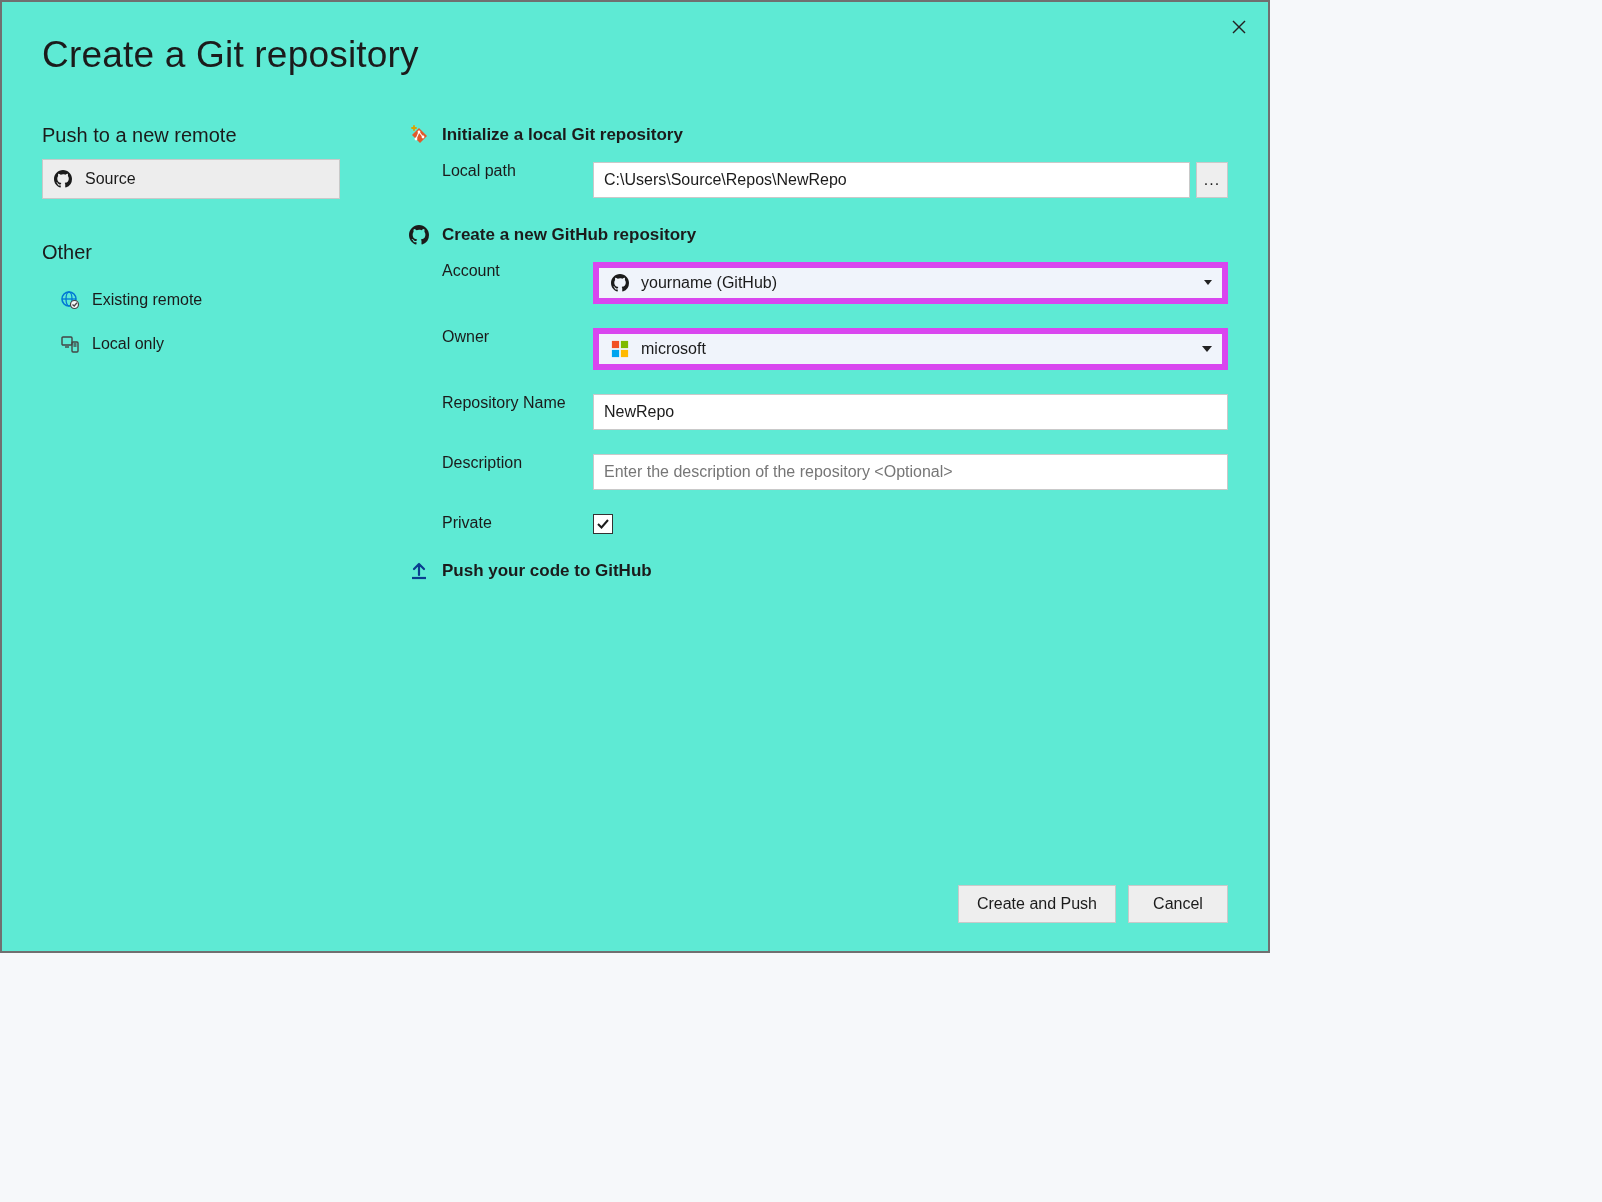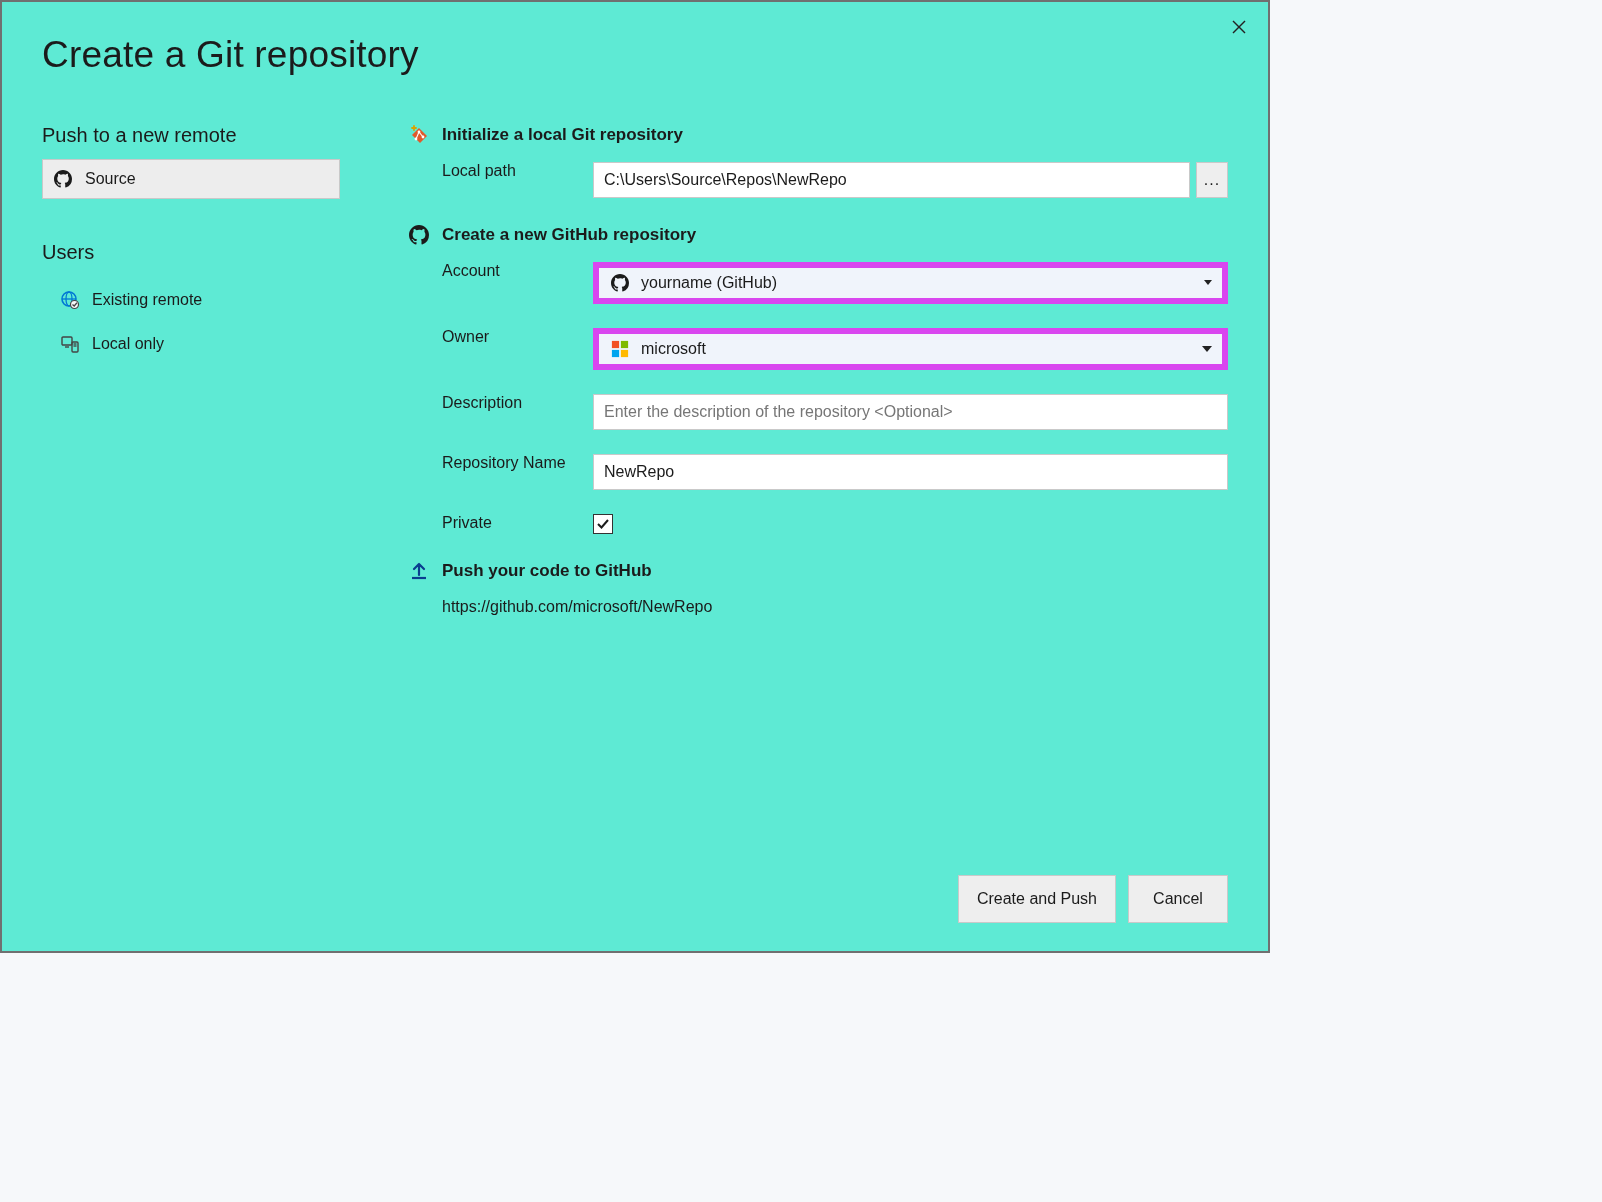--- a/index.html
+++ b/index.html
@@ -186,21 +186,21 @@
   }
   .footer {
     position: absolute;
     bottom: 28px;
     right: 40px;
     display: flex;
     gap: 12px;
   }
   .footer-btn {
     min-width: 100px;
-    height: 48px;
+    height: 38px;
     padding: 0 18px;
     border: 1px solid #c9c9c9;
     background: #eeeeee;
     font-size: 16px;
     font-family: inherit;
     cursor: pointer;
     color: #1b1b1b;
   }
   svg { display: block; }
 </style>
@@ -225,21 +225,21 @@
 
       <div class="sidebar-item selected">
         <span class="icon">
           <svg viewBox="0 0 16 16" width="18" height="18" fill="#1b1b1b">
               <path d="M8 0C3.58 0 0 3.58 0 8c0 3.54 2.29 6.53 5.47 7.59.4.07.55-.17.55-.38 0-.19-.01-.82-.01-1.49-2.01.37-2.53-.49-2.69-.94-.09-.23-.48-.94-.82-1.13-.28-.15-.68-.52-.01-.53.63-.01 1.08.58 1.23.82.72 1.21 1.87.87 2.33.66.07-.52.28-.87.51-1.07-1.78-.2-3.64-.89-3.64-3.95 0-.87.31-1.59.82-2.15-.08-.2-.36-1.02.08-2.12 0 0 .67-.21 2.2.82a7.54 7.54 0 0 1 2-.27c.68 0 1.36.09 2 .27 1.53-1.04 2.2-.82 2.2-.82.44 1.1.16 1.92.08 2.12.51.56.82 1.27.82 2.15 0 3.07-1.87 3.75-3.65 3.95.29.25.54.73.54 1.48 0 1.07-.01 1.93-.01 2.2 0 .21.15.46.55.38A8.013 8.013 0 0 0 16 8c0-4.42-3.58-8-8-8z"></path>
             </svg>
         </span>
         <span>Source</span>
       </div>
 
-      <div class="sidebar-other-heading">Users</div>
+      <div class="sidebar-other-heading">Other</div>
 
       <div class="sidebar-other-items">
         <div class="sidebar-item">
           <span class="icon">
             <svg viewBox="0 0 20 20" width="20" height="20">
               <circle cx="9" cy="9" r="7" fill="none" stroke="#0078d4" stroke-width="1.6"></circle>
               <ellipse cx="9" cy="9" rx="3" ry="7" fill="none" stroke="#0078d4" stroke-width="1.3"></ellipse>
               <line x1="2" y1="9" x2="16" y2="9" stroke="#0078d4" stroke-width="1.3"></line>
               <circle cx="14.5" cy="14.5" r="4" fill="#f6f8fa" stroke="#444" stroke-width="1.2"></circle>
               <path d="M12.5 14.5 L14.2 16 L17 12.8" fill="none" stroke="#444" stroke-width="1.3"></path>
@@ -335,30 +335,30 @@
               <span class="dropdown-caret">
                 <svg width="10" height="6" viewBox="0 0 10 6">
                     <path d="M0 0 L5 6 L10 0 Z" fill="#222"></path>
                   </svg>
               </span>
             </div>
           </div>
         </div>
 
         <div class="form-row">
+          <div class="form-label">Repository Name</div>
+          <div class="form-control">
+            <input class="text-input" type="text" value="NewRepo" style="">
+          </div>
+        </div>
+
+        <div class="form-row">
           <div class="form-label">Description</div>
           <div class="form-control">
             <input class="text-input" type="text" placeholder="Enter the description of the repository &lt;Optional&gt;" style="">
-          </div>
-        </div>
-
-        <div class="form-row">
-          <div class="form-label">Repository Name</div>
-          <div class="form-control">
-            <input class="text-input" type="text" value="NewRepo" style="">
           </div>
         </div>
 
         <div class="form-row">
           <div class="form-label">Private</div>
           <div class="form-control">
             <div class="checkbox">
               <svg viewBox="0 0 14 14">
                 <path d="M2 7 L5.5 10.5 L12 3" fill="none" stroke="#1b1b1b" stroke-width="2"></path>
               </svg>
@@ -370,21 +370,20 @@
       <div class="section">
         <div class="section-header">
           <span class="icon">
             <svg viewBox="0 0 20 20" width="20" height="20">
               <line x1="3" y1="17" x2="17" y2="17" stroke="#0a3e8f" stroke-width="2.2"></line>
               <path d="M10 14 L10 3 M10 3 L5 8 M10 3 L15 8" fill="none" stroke="#0a3e8f" stroke-width="2.2" stroke-linecap="round" stroke-linejoin="round"></path>
             </svg>
           </span>
           <span>Push your code to GitHub</span>
         </div>
-        <div class="url-text">https://github.com/microsoft/NewRepo</div>
       </div>
 
     </div>
   </div>
 
   <div class="footer">
     <button class="footer-btn">Create and Push</button>
     <button class="footer-btn">Cancel</button>
   </div>
 

